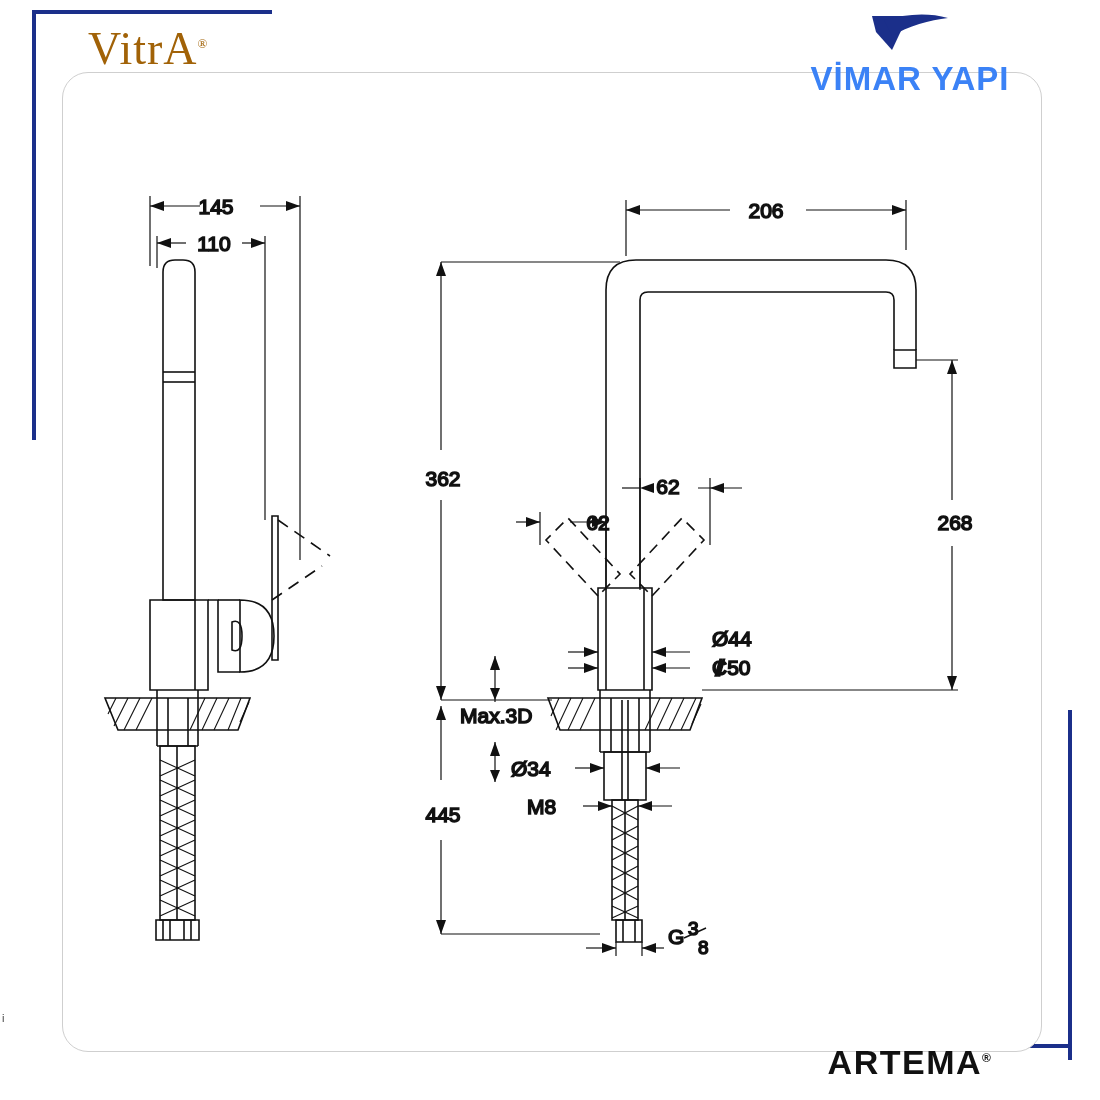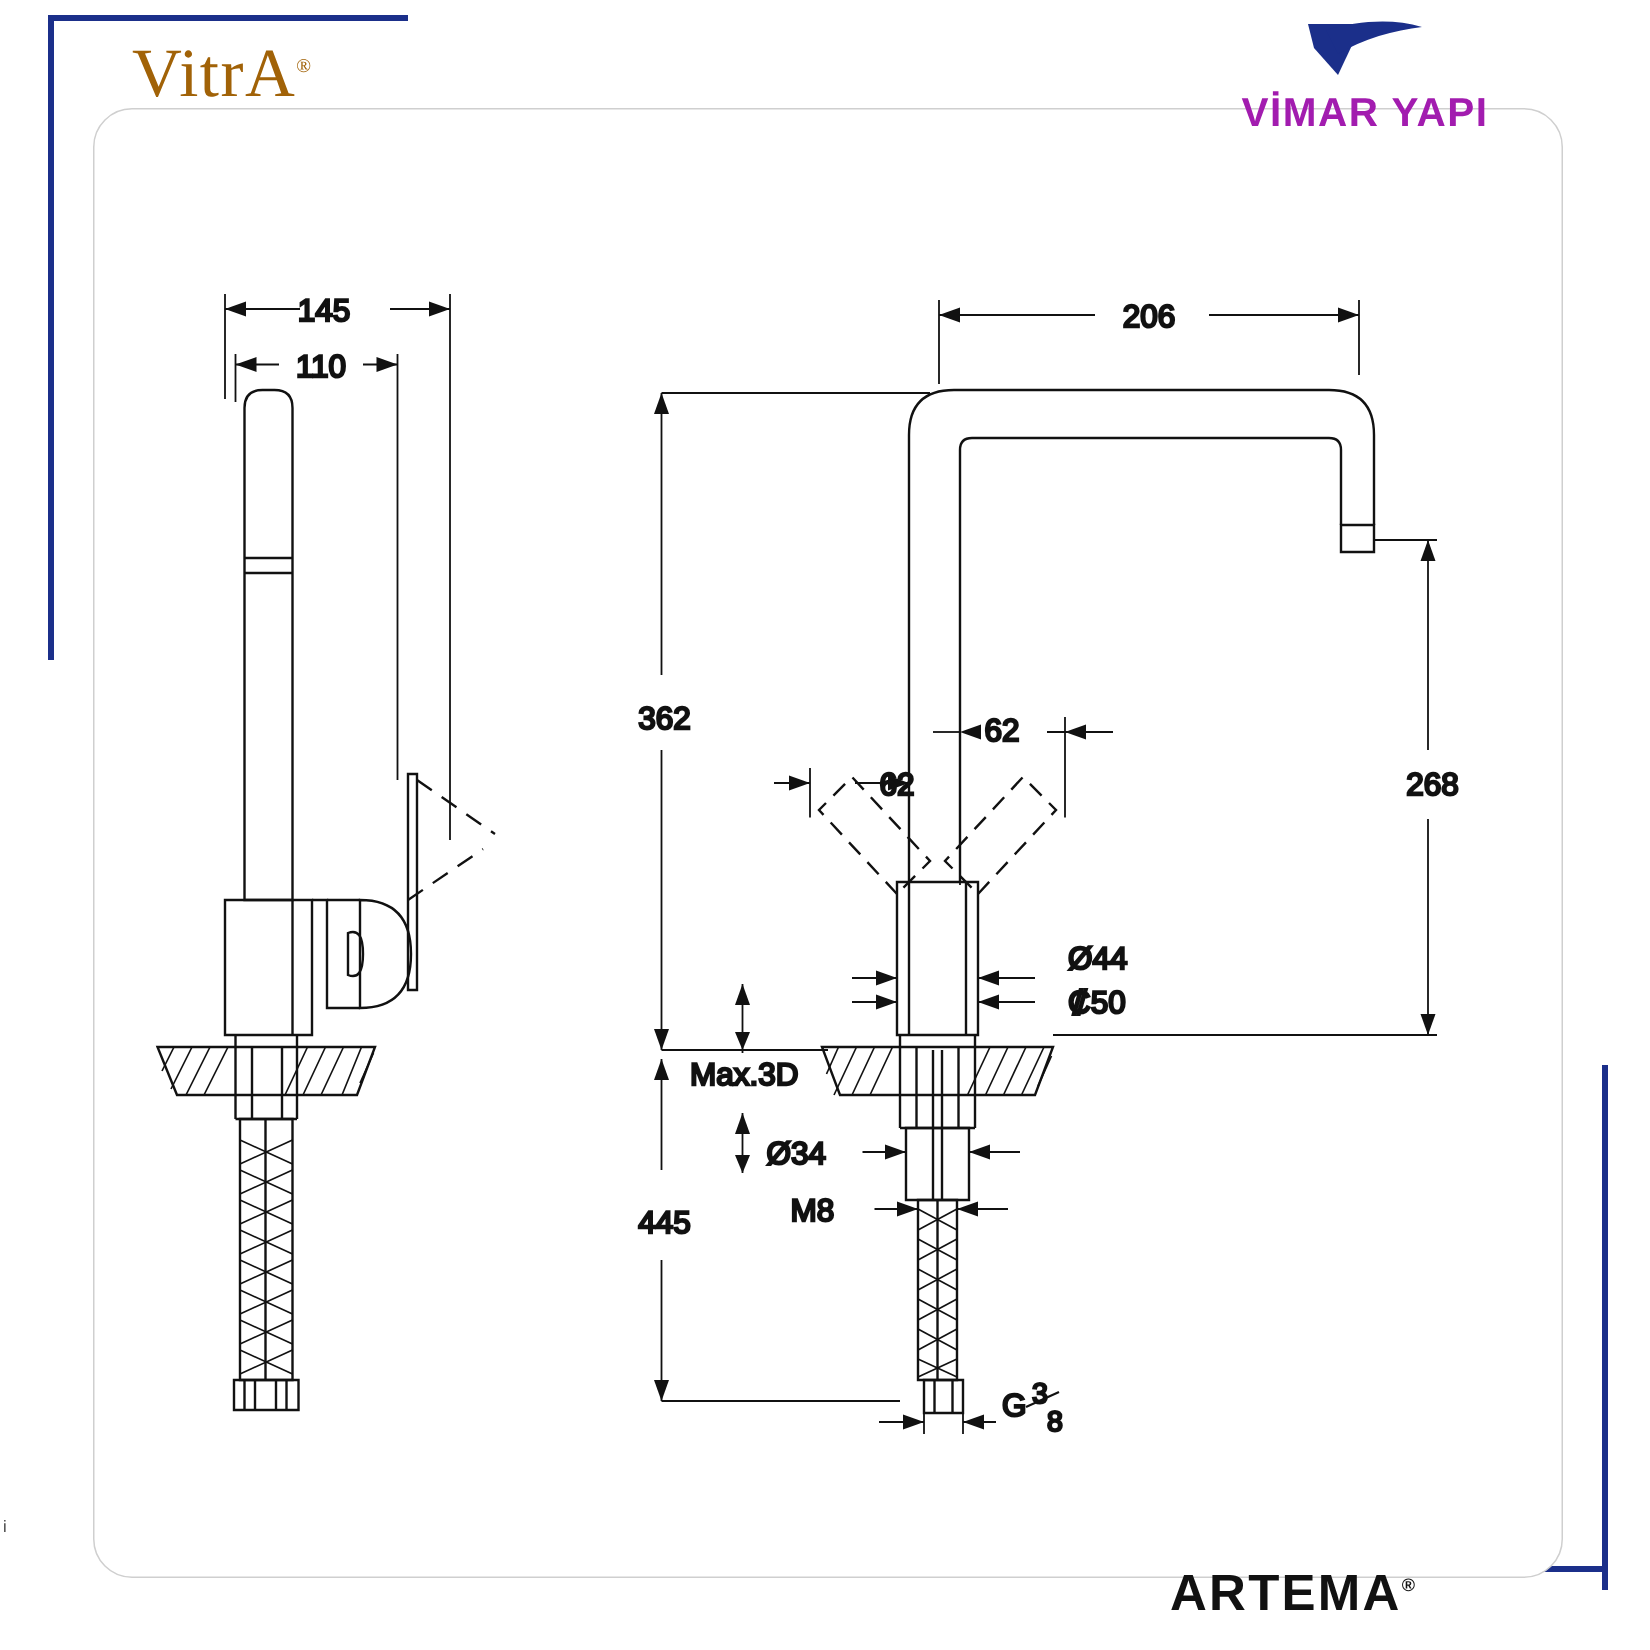--- a/index.html
+++ b/index.html
@@ -41,27 +41,27 @@
   }
   .vitra .reg{font-size:13px;vertical-align:super;}
 
   
   .vimar{
     position:absolute;right:60px;top:10px;width:260px;text-align:center;
   }
   .vimar .mark{height:48px;position:relative;}
   .vimar .vtext{
     font-family:"Liberation Sans", sans-serif;
-    font-size:27px;font-weight:bold;color:#a21caf;letter-spacing:1px;
+    font-size:33px;font-weight:bold;color:#3b82f6;letter-spacing:1px;
     margin-top:2px;
   }
 
   
   .artema{
-    position:absolute;right:60px;bottom:18px;width:260px;
+    position:absolute;right:60px;bottom:18px;width:260px;text-align:center;
   }
   .artema .atext{
     font-family:"Liberation Sans", sans-serif;
     font-size:34px;font-weight:bold;letter-spacing:1.5px;color:#111;
   }
   .artema .reg{font-size:12px;vertical-align:super;}
 
   
   .stray{
     position:absolute;left:2px;top:1012px;font-size:11px;color:#444;

